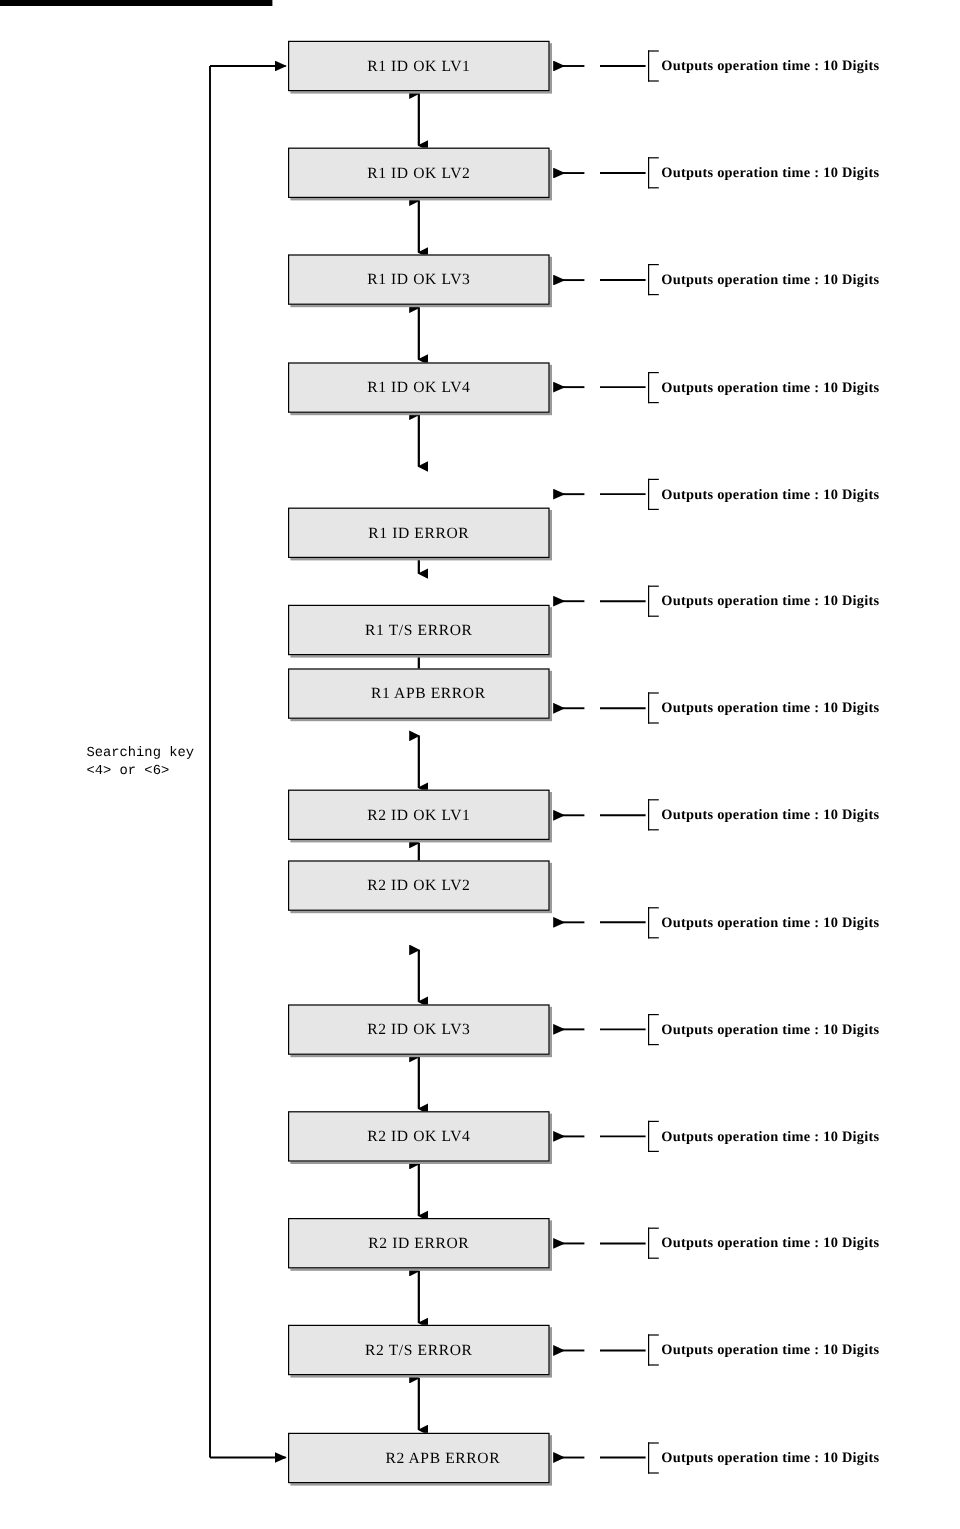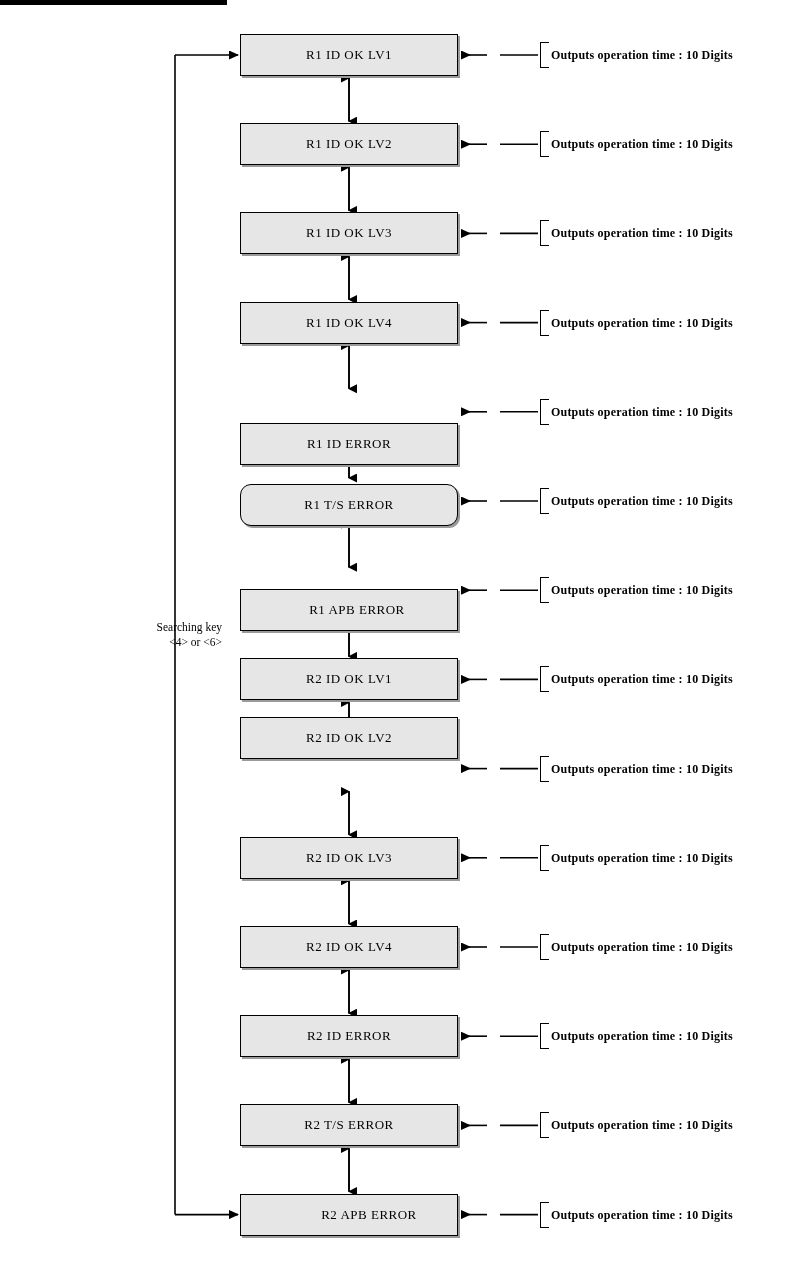--- a/index.html
+++ b/index.html
@@ -19,21 +19,21 @@
   
   .callout{position:absolute;left:540px;height:42px;width:260px;
            display:flex;align-items:center;}
   .callout .bracket{position:absolute;left:0;top:8px;width:9px;height:26px;
            border:1.6px solid #000;border-right:none;box-sizing:border-box;}
   .callout .ctext{position:absolute;left:11px;top:50%;transform:translateY(-50%);
            font-size:12px;color:#000;white-space:nowrap;letter-spacing:.2px;font-weight:bold;}
 
   
   #searchkey{position:absolute;left:72px;top:620px;width:150px;
-             text-align:right;font-size:11.5px;line-height:15px;color:#000;}
+             text-align:left;font-size:11.5px;line-height:15px;color:#000;font-family:Liberation Mono, monospace;}
 
   svg{position:absolute;left:0;top:0;}
 </style>
 </head>
 <body>
 
 <div id="topbar"></div>
 
 <svg id="wires" width="800" height="1274">
   <defs>
@@ -124,24 +124,24 @@
     </div>
     <div class="node" style="top: 212.4px;">
       <span class="lbl">R1 ID OK LV3</span>
     </div>
     <div class="node" style="top: 301.6px;">
       <span class="lbl">R1 ID OK LV4</span>
     </div>
     <div class="node" style="top: 390.8px; margin-top: 32px;">
       <span class="lbl">R1 ID ERROR</span>
     </div>
-    <div class="node" style="top: 484px; border-radius: 11px;">
+    <div class="node" style="top: 504px;">
       <span class="lbl">R1 T/S ERROR</span>
     </div>
-    <div class="node" style="top: 589px; padding-left: 16px;">
+    <div class="node" style="top: 557px; padding-left: 16px;">
       <span class="lbl">R1 APB ERROR</span>
     </div>
     <div class="node" style="top: 658.4px;">
       <span class="lbl">R2 ID OK LV1</span>
     </div>
     <div class="node" style="top: 717px;">
       <span class="lbl">R2 ID OK LV2</span>
     </div>
     <div class="node" style="top: 836.8px;">
       <span class="lbl">R2 ID OK LV3</span>

